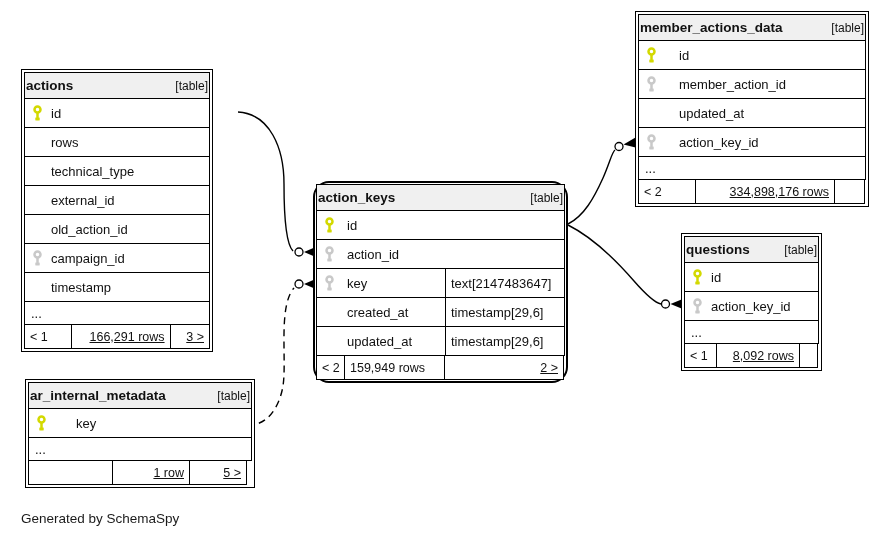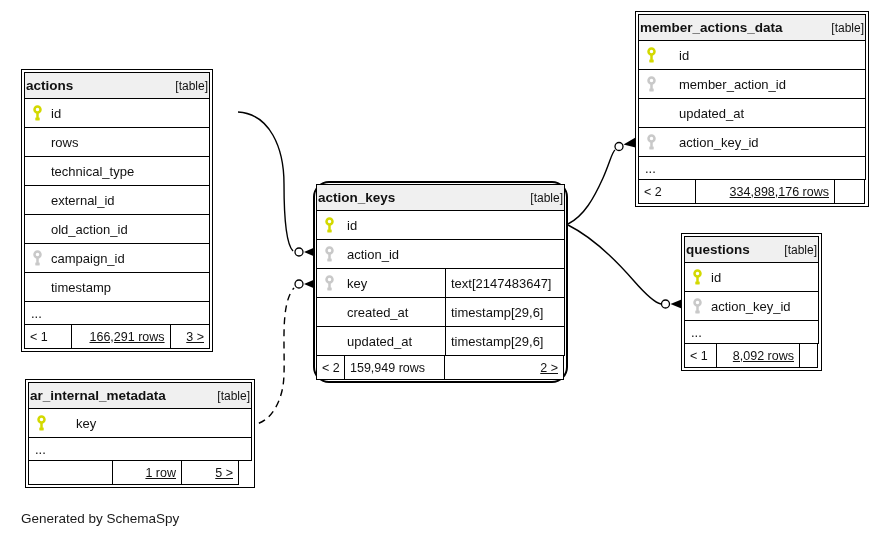--- a/index.html
+++ b/index.html
@@ -300,18 +300,18 @@
           <line class="flare" x1="6.5" y1="12.6" x2="6.5" y2="15.4"></line>
         </svg>
       </span>
     <span class="cname">key</span>
   </div>
   <div class="dots">
       <span>...</span>
     </div>
   <div class="ftr">
     <span class="fcell l" style="width:85px"></span>
-    <span class="fcell c" style="width:70px">1 row</span>
+    <span class="fcell c" style="width:78px">1 row</span>
     <span class="fcell r" style="width:58px">5 &gt;</span>
   </div>
 </div>
 
 <div id="credit">Generated by SchemaSpy</div>
 
 </body></html>

